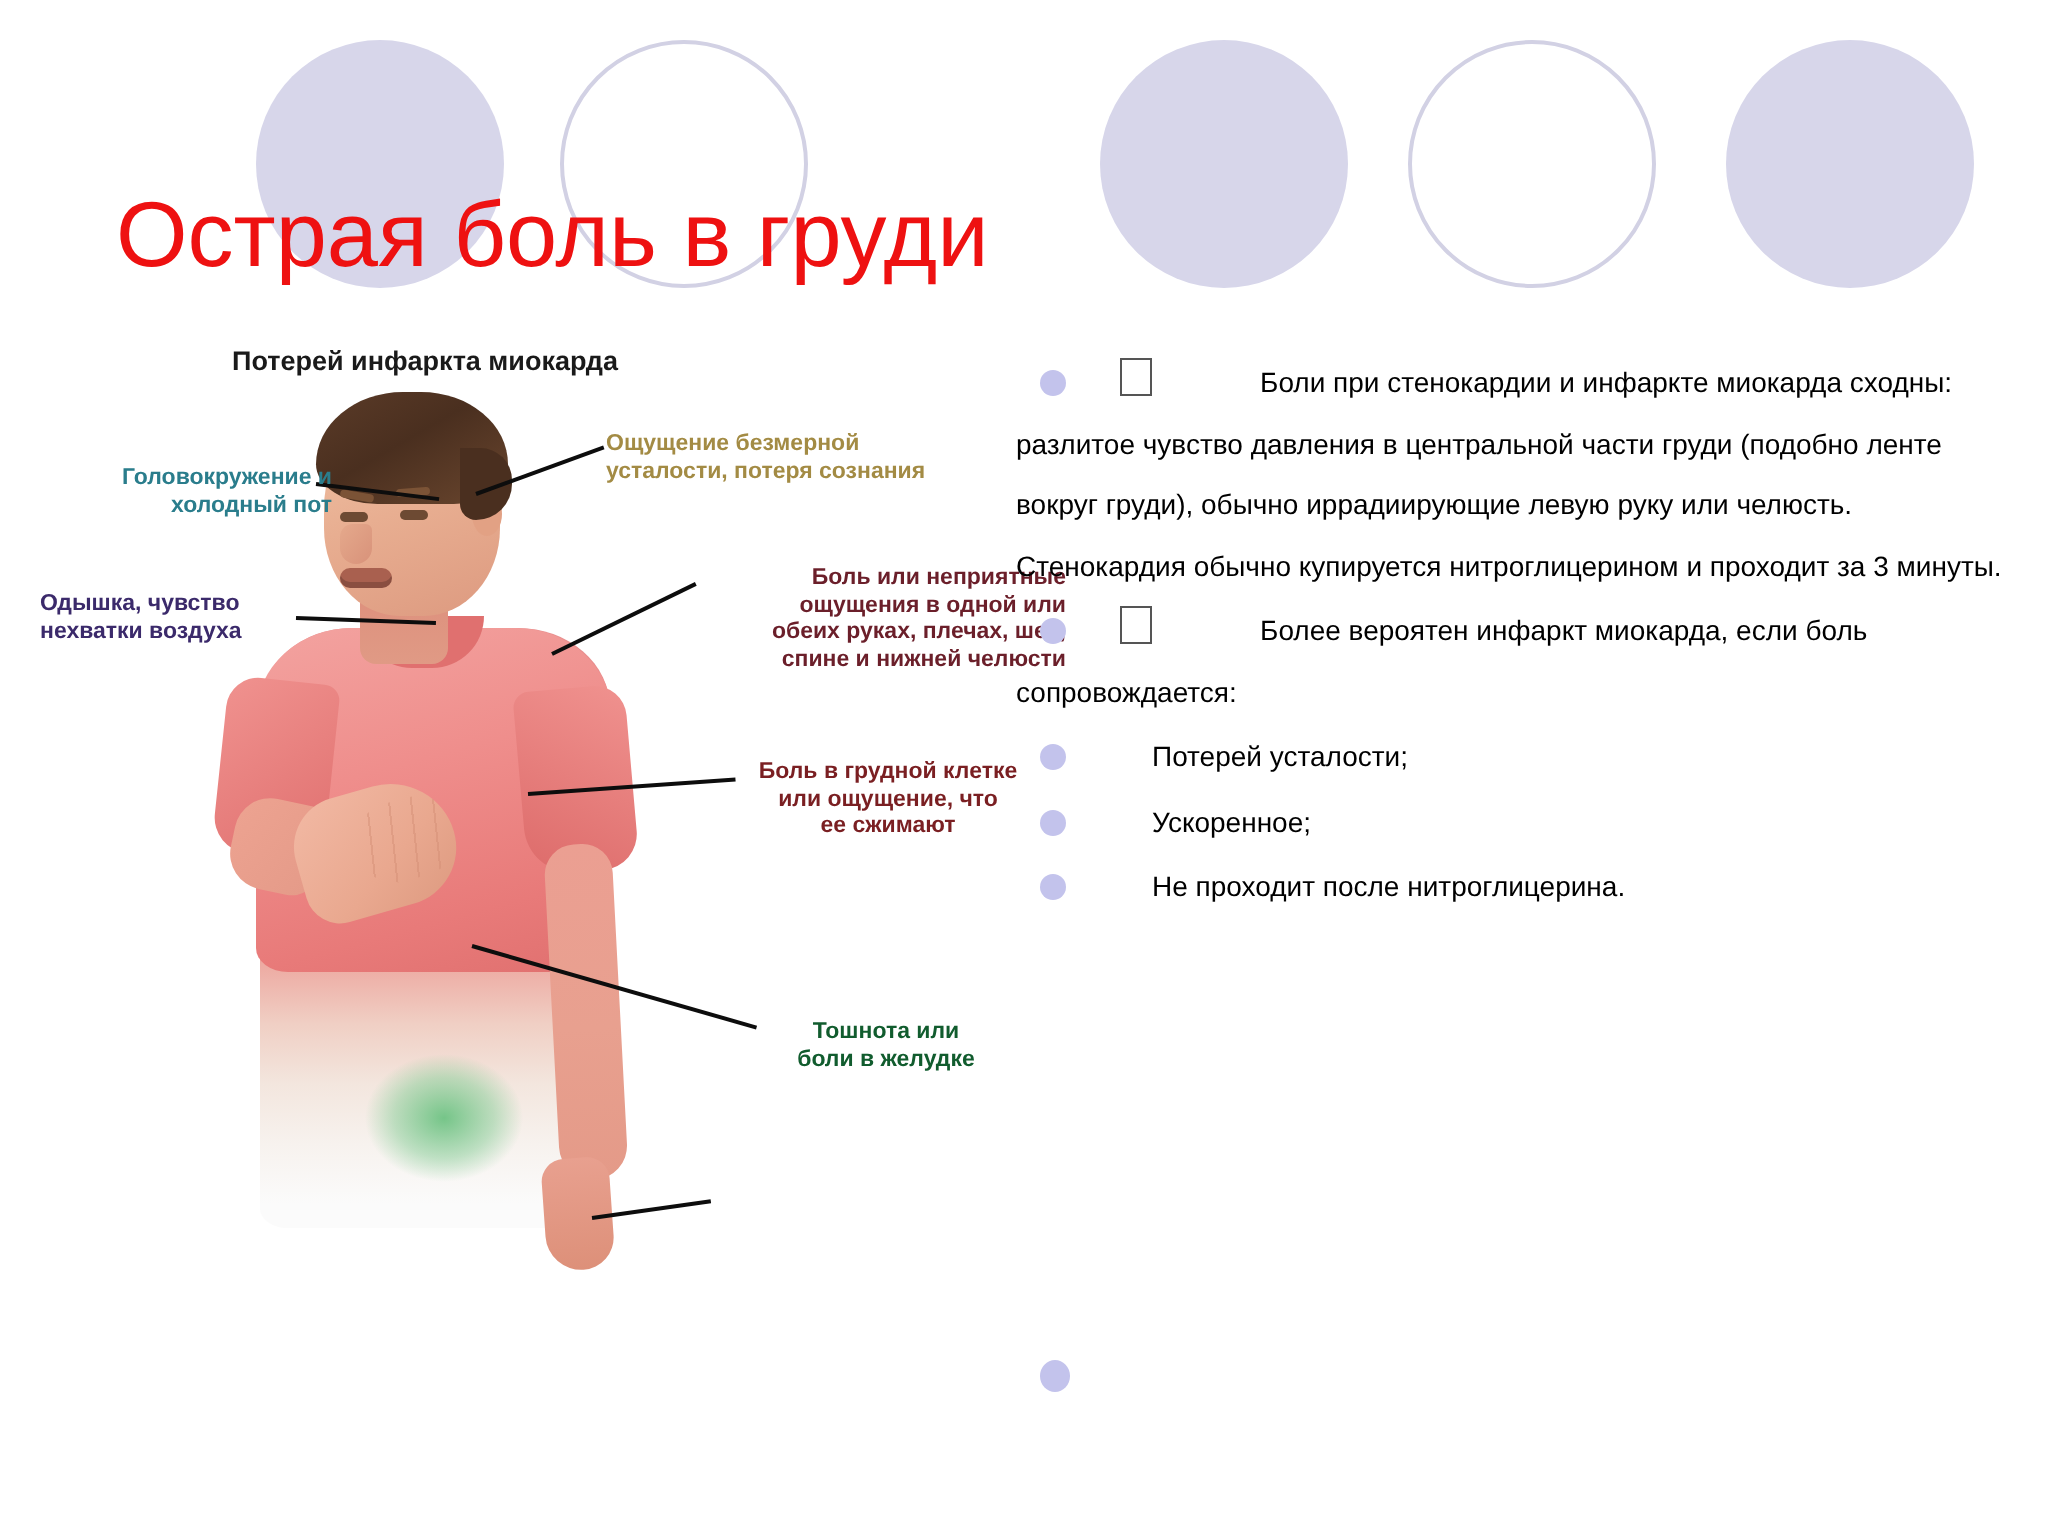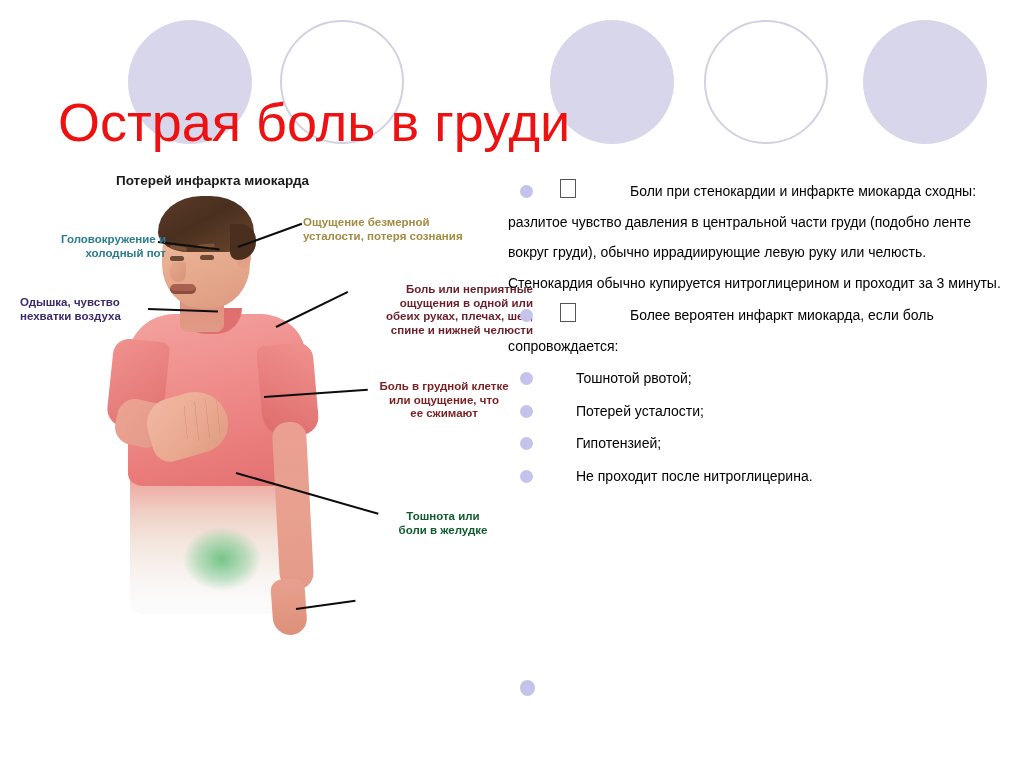--- a/index.html
+++ b/index.html
@@ -36,21 +36,21 @@
     border: 2px solid #d2d1e4;
     box-sizing: border-box;
   }
 
   
   .page-title {
     position: absolute;
     left: 58px;
     top: 55px;
     z-index: 3;
-    font-size: 54px;
+    font-size: 46px;
     line-height: 62px;
     font-weight: 400;
     color: #ee1111;
     letter-spacing: 0px;
     white-space: nowrap;
   }
 
   
   .illustration {
     position: absolute;
@@ -379,34 +379,30 @@
   <div class="bullet-row">
     <span class="bullet-dot"></span>
     <div class="bullet-text para"><span class="lead-space"></span><span class="tofu"></span><span class="lead-space"></span><span>Боли при стенокардии и инфаркте миокарда сходны: разлитое чувство давления в центральной части груди (подобно ленте вокруг груди), обычно иррадиирующие левую руку или челюсть. Стенокардия обычно купируется нитроглицерином и проходит за 3 минуты.</span></div>
   </div>
 
   <div class="bullet-row">
     <span class="bullet-dot"></span>
     <div class="bullet-text para"><span class="lead-space"></span><span class="tofu"></span><span class="lead-space"></span><span>Более вероятен инфаркт миокарда, если боль сопровождается:</span></div>
   </div>
 
-  <div class="bullet-row">
-    <span class="bullet-dot"></span>
-    <div class="bullet-text"><span class="sub-indent"></span><span>Тошнотой рвотой;</span></div>
-  </div>
 
   <div class="bullet-row">
     <span class="bullet-dot"></span>
     <div class="bullet-text"><span class="sub-indent"></span><span>Потерей усталости;</span></div>
   </div>
 
 
   <div class="bullet-row">
     <span class="bullet-dot"></span>
-    <div class="bullet-text"><span class="sub-indent"></span><span>Гипотензией;</span></div>
+    <div class="bullet-text"><span class="sub-indent"></span><span>Ускоренное;</span></div>
   </div>
 
   <div class="bullet-row">
     <span class="bullet-dot"></span>
     <div class="bullet-text"><span class="sub-indent"></span><span>Не проходит после нитроглицерина.</span></div>
   </div>
 
 </div>
 
 <div class="trailing-bullet"></div>

